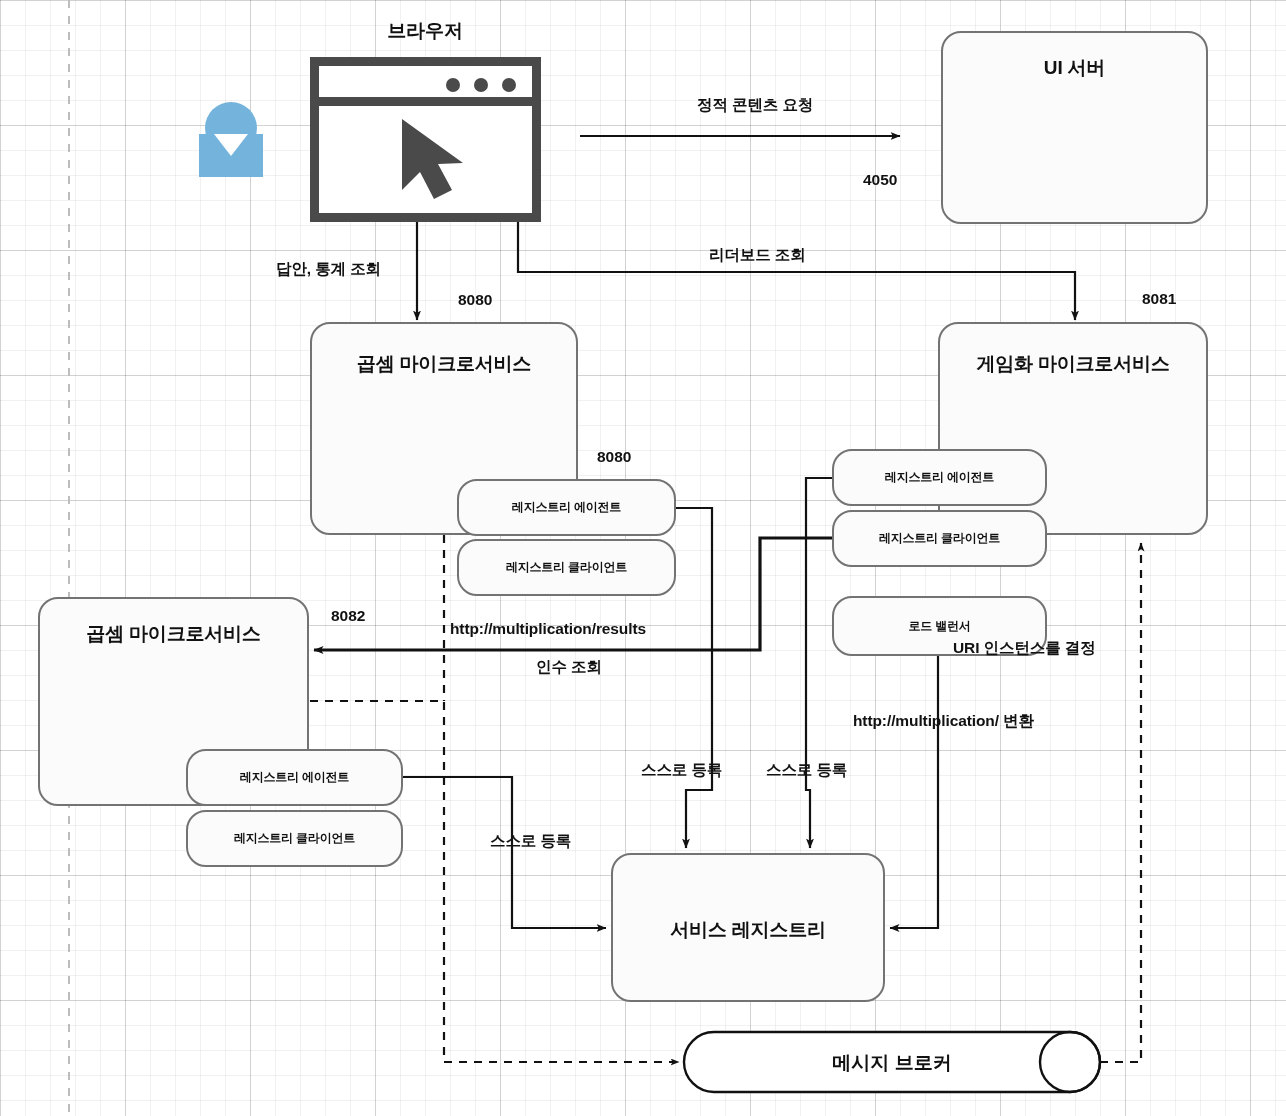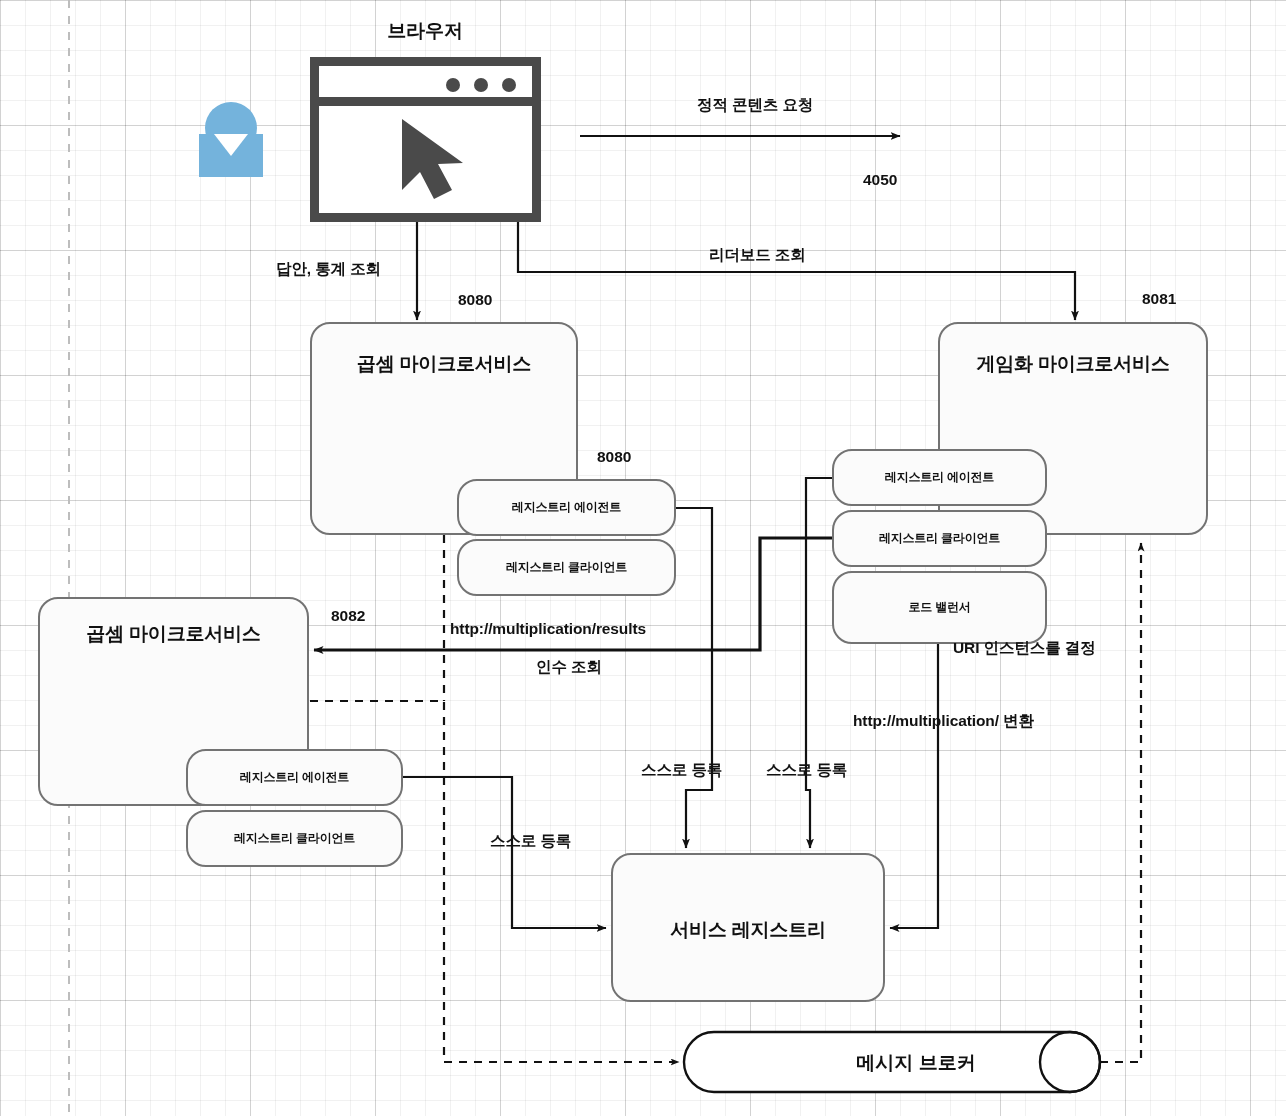--- a/index.html
+++ b/index.html
@@ -164,52 +164,55 @@
     <div class="browser-bar" style="left:0; top:0; width:213px; height:40px;">
       <div class="browser-dot" style="right:16px; top:12px;"></div>
       <div class="browser-dot" style="right:44px; top:12px;"></div>
       <div class="browser-dot" style="right:72px; top:12px;"></div>
     </div>
   </div>
   <svg class="layer" style="pointer-events:none;">
     <path d="M 402 119 L 402 190 L 420 172 L 434 199 L 452 190 L 438 164 L 463 163 Z" fill="#4a4a4a"></path>
   </svg>
 
+  <div class="node-box" style="left:941px; top:31px; width:267px; height:193px;">
+    <div class="node-title" style="top:22px;">UI 서버</div>
+  </div>
 
   <div class="node-box" style="left:310px; top:322px; width:268px; height:213px;">
     <div class="node-title" style="top:27px;">곱셈 마이크로서비스</div>
   </div>
 
   <div class="node-box" style="left:938px; top:322px; width:270px; height:213px;">
     <div class="node-title" style="top:27px;">게임화 마이크로서비스</div>
   </div>
 
   <div class="node-box" style="left:38px; top:597px; width:271px; height:209px;">
     <div class="node-title" style="top:22px;">곱셈 마이크로서비스</div>
   </div>
 
   <div class="sub-box" style="left:457px; top:479px; width:219px; height:57px;">레지스트리 에이전트</div>
   <div class="sub-box" style="left:457px; top:539px; width:219px; height:57px;">레지스트리 클라이언트</div>
 
   <div class="sub-box" style="left:832px; top:449px; width:215px; height:57px;">레지스트리 에이전트</div>
   <div class="sub-box" style="left:832px; top:510px; width:215px; height:57px;">레지스트리 클라이언트</div>
-  <div class="sub-box" style="left:832px; top:571px; width:215px; height:73px;">로드 밸런서</div>
+  <div class="sub-box" style="left:832px; top:596px; width:215px; height:60px;">로드 밸런서</div>
 
   <div class="sub-box" style="left:186px; top:749px; width:217px; height:57px;">레지스트리 에이전트</div>
   <div class="sub-box" style="left:186px; top:810px; width:217px; height:57px;">레지스트리 클라이언트</div>
 
   <div class="node-box" style="left:611px; top:853px; width:274px; height:149px;">
     <div class="node-title" style="top:62px;">서비스 레지스트리</div>
   </div>
 
   <svg class="layer" style="pointer-events:none;">
     <path d="M 714 1032 L 1070 1032 A 30 30 0 0 1 1070 1092 L 714 1092 A 30 30 0 0 1 714 1032 Z" fill="#ffffff" stroke="#111111" stroke-width="2.4"></path>
     <ellipse cx="1070" cy="1062" rx="30" ry="30" fill="none" stroke="#111111" stroke-width="2.4"></ellipse>
   </svg>
-  <div class="broker-label" style="left:684px; top:1050px; width:416px;padding-left:24px;">메시지 브로커</div>
+  <div class="broker-label" style="left:684px; top:1050px; width:416px;">메시지 브로커</div>
 
   <div class="edge-label" style="left:697px; top:95px;">정적 콘텐츠 요청</div>
   <div class="port-label" style="left:863px; top:171px;">4050</div>
 
   <div class="edge-label" style="left:709px; top:245px;">리더보드 조회</div>
   <div class="port-label" style="left:1142px; top:290px;">8081</div>
 
   <div class="edge-label" style="left:276px; top:259px;">답안, 통계 조회</div>
   <div class="port-label" style="left:458px; top:291px;">8080</div>
 

